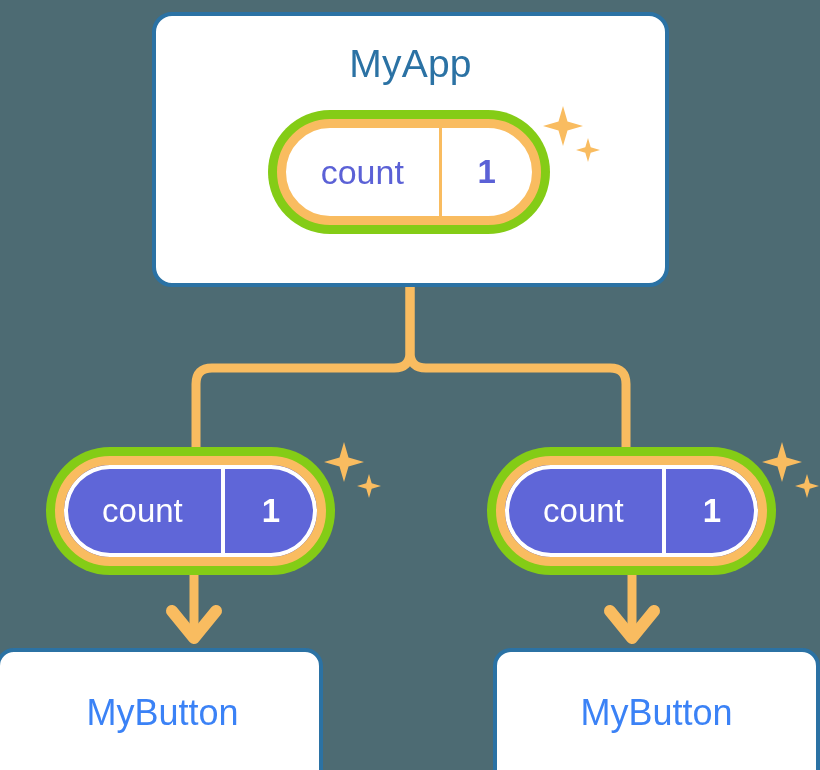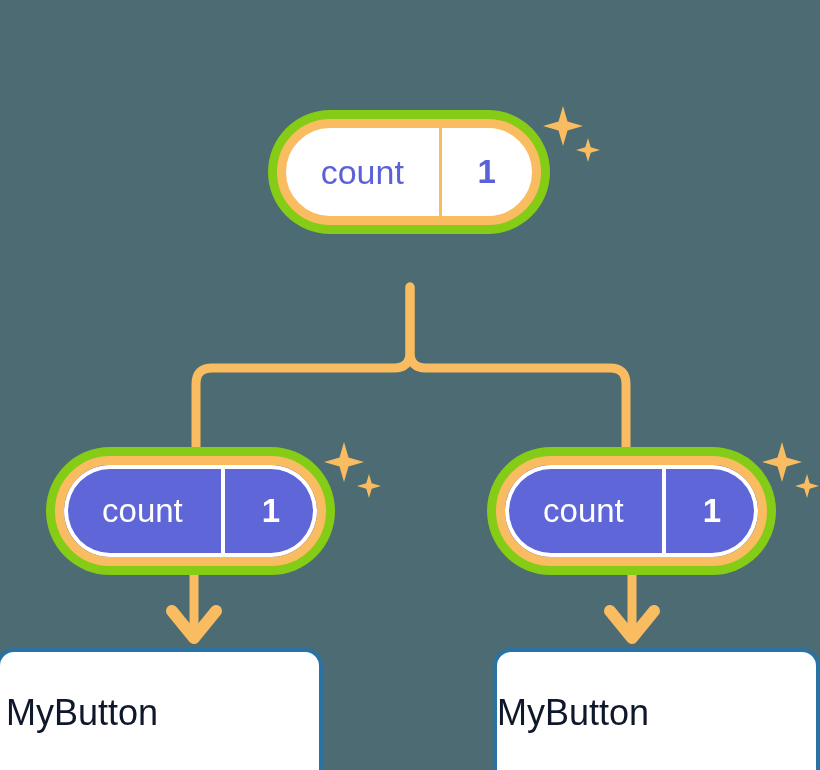--- a/index.html
+++ b/index.html
@@ -64,22 +64,22 @@
     height: 140px;
     border-radius: 18px;
   }
   .card-button-left  { left: -4px; }
   .card-button-right { left: 493px; }
   .card-button-label {
     position: absolute;
     left: 0;
     right: 0;
     top: 40px;
-    text-align: left;
-    color: #0f172a;
+    text-align: center;
+    color: #3b82f6;
     font-size: 36px;
     font-weight: 500;
   }
   .card-button-left .card-button-label { padding-left: 6px; }
 
   
   .pill-wrap {
     position: absolute;
     border-radius: 999px;
     background: #84cc16;          
@@ -155,20 +155,23 @@
       <line x1="194" y1="574" x2="194" y2="634" stroke="#f9bc60" stroke-width="9" stroke-linecap="butt"></line>
       <path d="M172,611 L194,638 L216,611" fill="none" stroke="#f9bc60" stroke-width="12" stroke-linecap="round" stroke-linejoin="round"></path>
     </g>
 
     <g>
       <line x1="632" y1="574" x2="632" y2="634" stroke="#f9bc60" stroke-width="9" stroke-linecap="butt"></line>
       <path d="M610,611 L632,638 L654,611" fill="none" stroke="#f9bc60" stroke-width="12" stroke-linecap="round" stroke-linejoin="round"></path>
     </g>
   </svg>
 
+  <div class="card card-app">
+    <div class="card-title">MyApp</div>
+  </div>
 
   <div class="pill-wrap pill-light pill-app">
     <div class="pill">
       <div class="pill-key">
         <span class="pill-key-text">count</span>
       </div>
       <div class="pill-val">
         <span class="pill-val-text">1</span>
       </div>
     </div>

